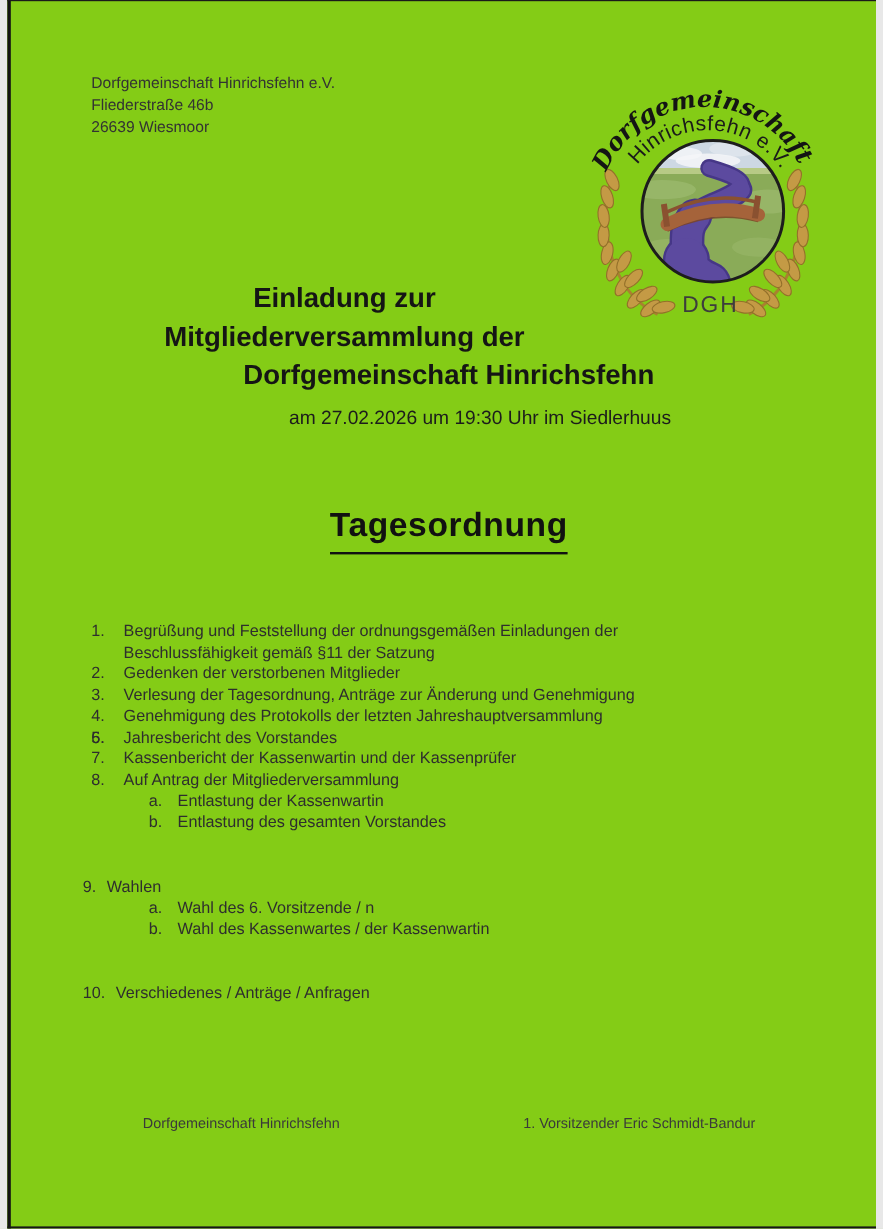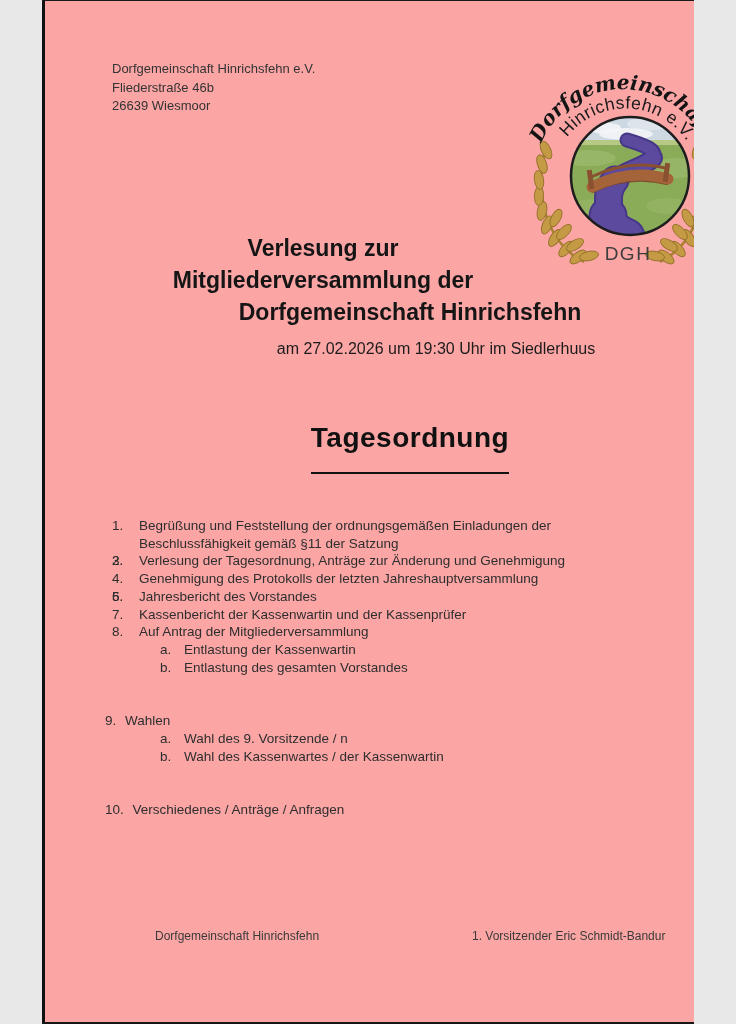--- a/index.html
+++ b/index.html
@@ -1,37 +1,37 @@
 <!DOCTYPE html>
 <html><head>
 <meta charset="utf-8">
 <style>
   html,body{margin:0;padding:0;background:#e8e8e8;}
   .page{
-    position:relative;width:652px;height:1024px;background:#fca5a5;
+    position:relative;width:724px;height:1024px;background:#84cc16;
     font-family:"Liberation Sans",sans-serif;color:#2b2b2b;overflow:hidden;
     margin:0 auto;
   }
   .edge-left{position:absolute;left:0;top:0;width:3px;height:1024px;background:#121212;}
   .edge-top{position:absolute;left:0;top:0;width:736px;height:1px;background:#1a1a1a;}
   .edge-bottom{position:absolute;left:0;bottom:0;width:736px;height:2px;background:#161616;}
 
   .sender{position:absolute;left:70px;top:60px;font-size:13px;line-height:18.5px;color:#333;}
 
   .logo{position:absolute;left:484px;top:56px;width:192px;height:218px;}
 
   .titleblock{position:absolute;left:0;top:232px;width:736px;color:#151515;}
   .t12{width:562px;text-align:center;font-weight:bold;font-size:23px;line-height:32px;}
   .t3{width:736px;text-align:center;font-weight:bold;font-size:23px;line-height:32px;}
   .dateline{width:736px;text-align:center;font-weight:normal;font-size:16px;line-height:22px;margin-top:10px;color:#1c1c1c;margin-left:26px;}
 
   .agenda-heading{position:absolute;left:0;top:422px;width:736px;text-align:center;}
   .agenda-heading span{
     display:inline-block;font-weight:bold;font-size:28px;color:#111;
-    border-bottom:2.5px solid #111;padding-bottom:18px;letter-spacing:0.5px;
+    border-bottom:2.5px solid #111;padding-bottom:6px;letter-spacing:0.5px;
   }
 
   .agenda{position:absolute;left:0;top:517px;width:736px;font-size:13.5px;line-height:17.7px;color:#2e2e2e;}
   .row{position:relative;padding-right:130px;}
   .row .marker{position:absolute;top:0;}
   .row .txt{display:block;white-space:pre-line;}
   .row.main{padding-left:97px;}
   .row.main .marker{left:70px;}
   .row.sub{padding-left:142px;}
   .row.sub .marker{left:118px;}
@@ -139,38 +139,39 @@
       <g transform="rotate(5 102 90)">
         <text class="arc-plain" font-size="17.5" fill="#1a1a1a" letter-spacing="0.5">
           <textPath href="#arcBottom" startOffset="50%" text-anchor="middle">Hinrichsfehn e.V.</textPath>
         </text>
       </g>
       <text x="102" y="204" class="arc-plain" font-size="19" fill="#3d3d3d" letter-spacing="1.5" text-anchor="middle">DGH</text>
     </svg>
   </div>
 
   <div class="titleblock">
-    <div class="t12">Verlesung zur</div>
+    <div class="t12">Einladung zur</div>
     <div class="t12">Mitgliederversammlung der</div>
     <div class="t3">Dorfgemeinschaft Hinrichsfehn</div>
     <div class="dateline">am 27.02.2026 um 19:30 Uhr im Siedlerhuus</div>
   </div>
 
   <div class="agenda-heading">
     <span>Tagesordnung</span>
   </div>
 
   <div class="agenda">
     <div class="row main">
       <span class="marker">1.</span>
       <span class="txt">Begrüßung und Feststellung der ordnungsgemäßen Einladungen der
 Beschlussfähigkeit gemäß §11 der Satzung</span>
     </div>
     <div class="row main">
       <span class="marker">2.</span>
+      <span class="txt">Gedenken der verstorbenen Mitglieder</span>
     </div>
     <div class="row main">
       <span class="marker">3.</span>
       <span class="txt">Verlesung der Tagesordnung, Anträge zur Änderung und Genehmigung</span>
     </div>
     <div class="row main">
       <span class="marker">4.</span>
       <span class="txt">Genehmigung des Protokolls der letzten Jahreshauptversammlung</span>
     </div>
     <div class="row main">
@@ -195,21 +196,21 @@
     <div class="row sub">
       <span class="marker">b.</span>
       <span class="txt">Entlastung des gesamten Vorstandes</span>
     </div>
     <div class="row flat">
       <span class="marker">9.</span>
       <span class="txt">Wahlen</span>
     </div>
     <div class="row sub">
       <span class="marker">a.</span>
-      <span class="txt">Wahl des 9. Vorsitzende / n</span>
+      <span class="txt">Wahl des 6. Vorsitzende / n</span>
     </div>
     <div class="row sub">
       <span class="marker">b.</span>
       <span class="txt">Wahl des Kassenwartes / der Kassenwartin</span>
     </div>
     <div class="row flat">
       <span class="marker">10.</span>
       <span class="txt">Verschiedenes / Anträge / Anfragen</span>
     </div>
   </div>

